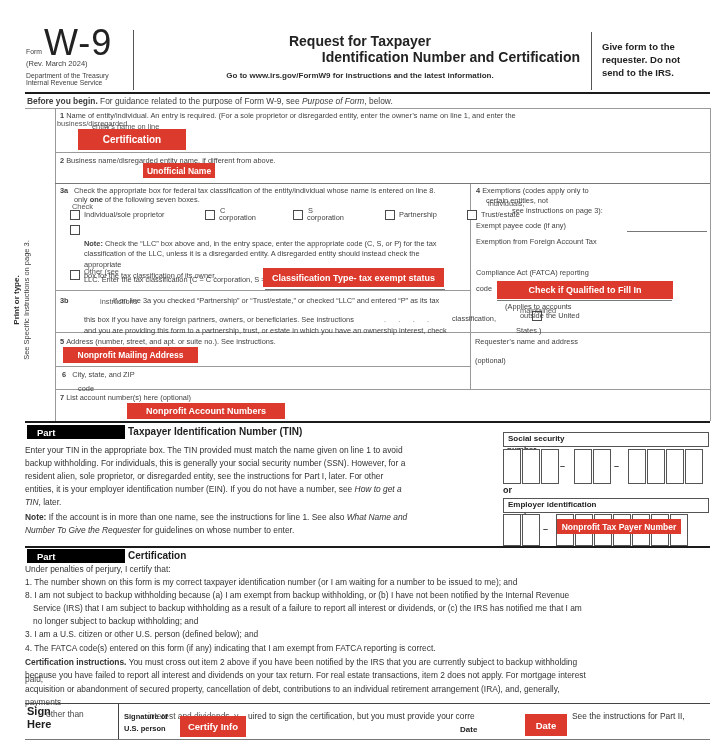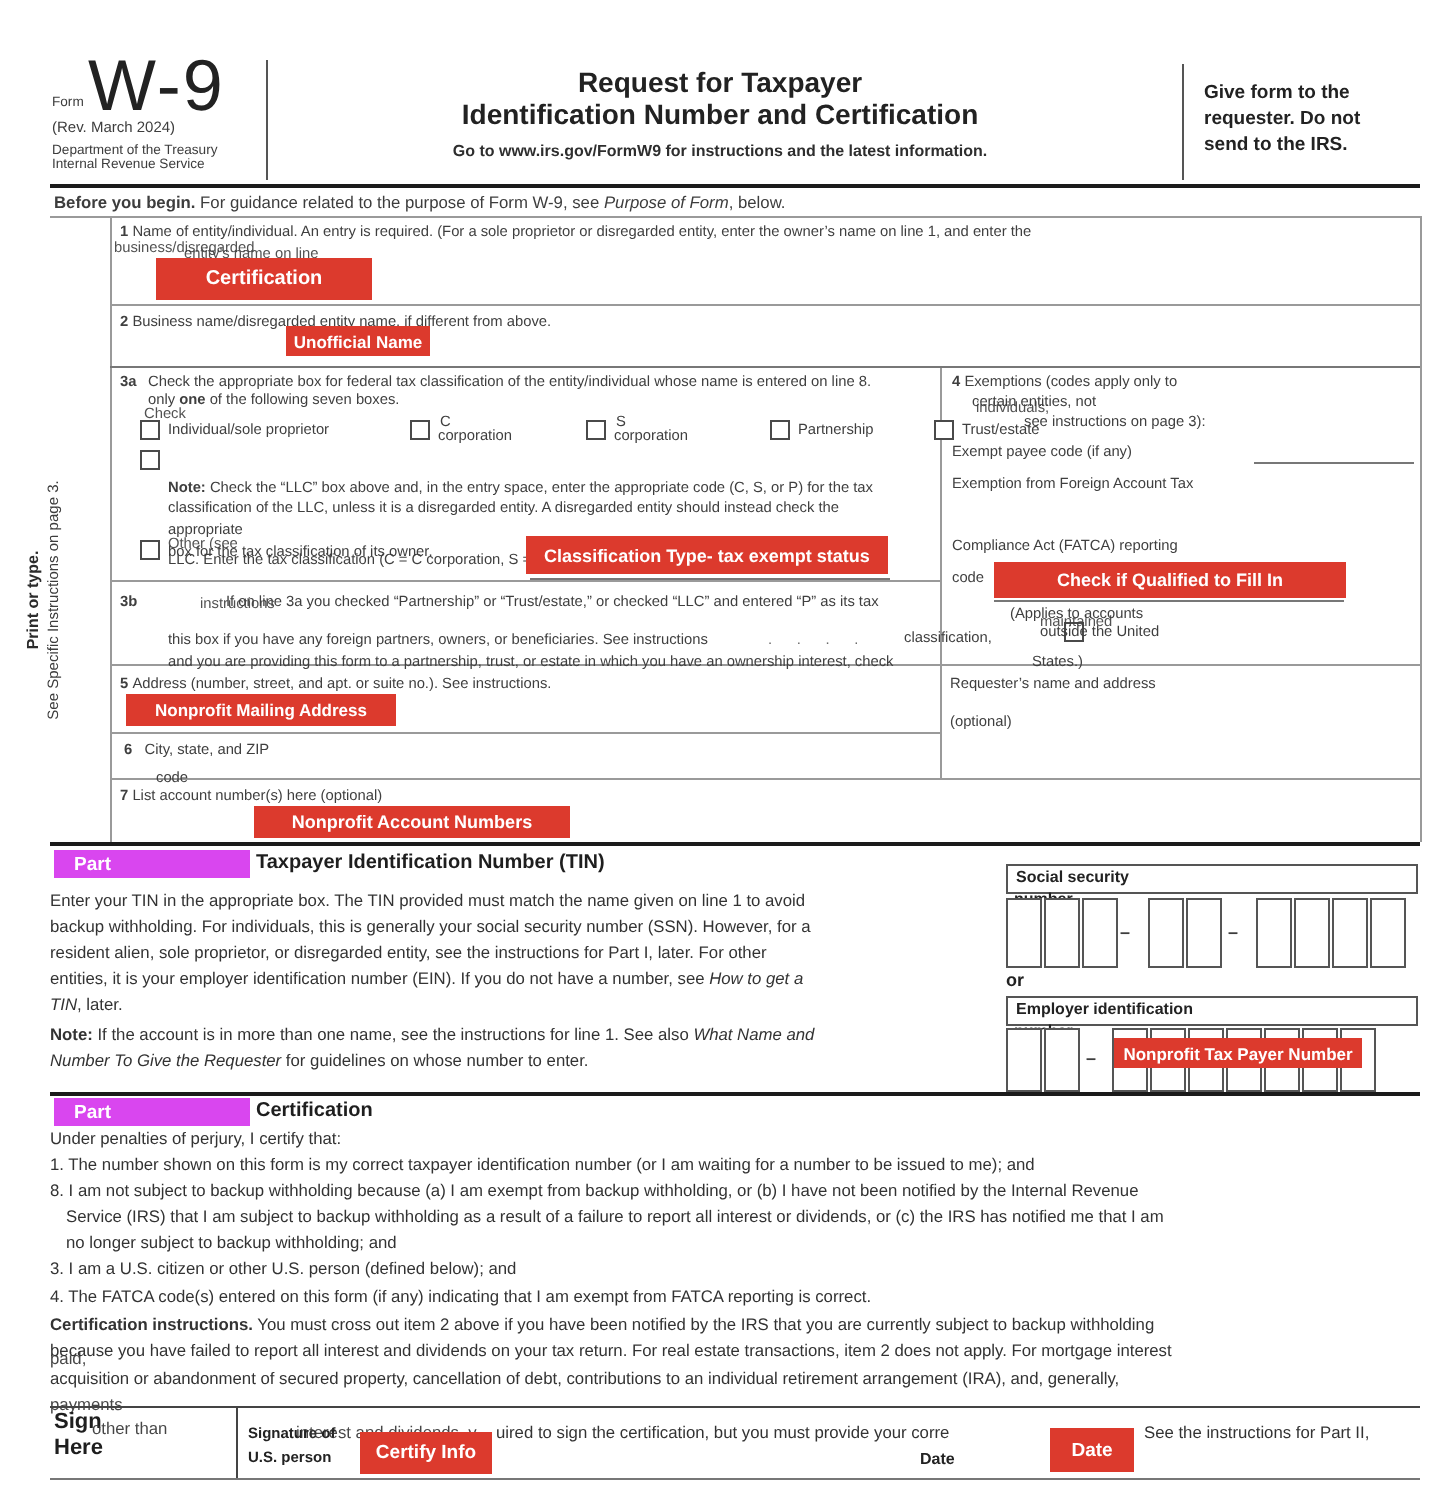--- a/index.html
+++ b/index.html
@@ -16,38 +16,38 @@
   .hl{position:absolute;background:#9a9a9a;height:1px;}
   .vl{position:absolute;background:#9a9a9a;width:1px;}
   .thick{position:absolute;background:#1b1b1b;height:2px;}
   .red{position:absolute;background:#dc3a2d;color:#fff;font-weight:bold;
        display:flex;align-items:center;justify-content:center;text-align:center;z-index:8;}
   .cb{position:absolute;width:8px;height:8px;border:1px solid #4a4a4a;background:#fff;}
   .cells{position:absolute;display:flex;}
   .cell{width:16px;height:33px;border:1px solid #555;background:#fff;margin-right:1px;}
   .lblbox{position:absolute;border:1px solid #555;background:#fff;font-weight:bold;font-size:8px;
           padding:1px 0 0 4px;color:#222;}
-  .partbar{position:absolute;background:#d946ef;color:#fff;font-weight:bold;font-size:9.5px;
+  .partbar{position:absolute;background:#000000;color:#fff;font-weight:bold;font-size:9.5px;
            display:flex;align-items:center;padding-left:10px;}
   .rot{position:absolute;left:-108px;top:290px;width:260px;transform:rotate(-90deg);
        text-align:center;line-height:10px;}
   .dim{opacity:.9;}
 </style>
 </head>
 <body>
 
 <div class="abs sm" style="left:26px;top:48px;">Form</div>
 <div class="abs" style="left:44px;top:22px;font-size:36px;color:#222;letter-spacing:1px;">W-9</div>
 <div class="abs" style="left:26px;top:59px;font-size:7.5px;">(Rev. March 2024)</div>
 <div class="abs sm" style="left:26px;top:72px;">Department of the Treasury</div>
 <div class="abs sm" style="left:26px;top:79px;">Internal Revenue Service</div>
 <div class="vl" style="left:133px;top:30px;height:60px;background:#555;"></div>
 
 <div class="abs b" style="left:140px;top:33px;width:440px;text-align:center;font-size:14px;color:#222;">Request for Taxpayer</div>
-<div class="abs b" style="left:140px;top:49px;width:440px;text-align:center;font-size:14px;color:#222;">Identification Number and Certification</div>
+<div class="abs b" style="left:140px;top:49px;width:440px;text-align:right;font-size:14px;color:#222;">Identification Number and Certification</div>
 <div class="abs b" style="left:140px;top:71px;width:440px;text-align:center;font-size:8px;color:#2e2e2e;">Go to www.irs.gov/FormW9 for instructions and the latest information.</div>
 
 <div class="vl" style="left:591px;top:32px;height:58px;background:#555;"></div>
 <div class="abs b" style="left:602px;top:41px;font-size:9.5px;color:#222;">Give form to the</div>
 <div class="abs b" style="left:602px;top:54px;font-size:9.5px;color:#222;">requester. Do not</div>
 <div class="abs b" style="left:602px;top:67px;font-size:9.5px;color:#222;">send to the IRS.</div>
 
 <div class="thick" style="left:25px;top:92px;width:685px;"></div>
 
 <div class="abs" style="left:27px;top:96px;font-size:8.4px;"><span class="b">Before you begin.</span><span> For guidance related to the purpose of Form W-9, see </span><span class="i">Purpose of Form</span><span>, below.</span></div>

